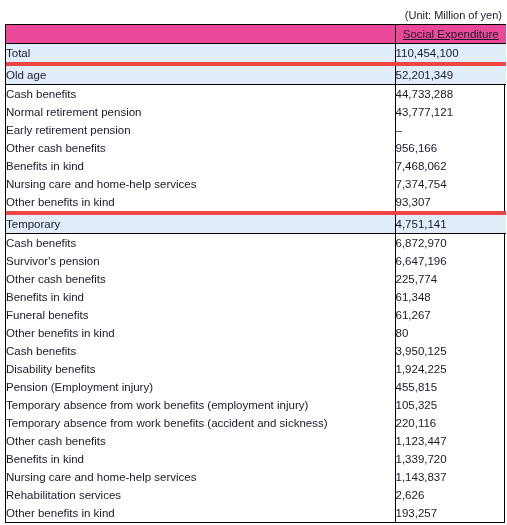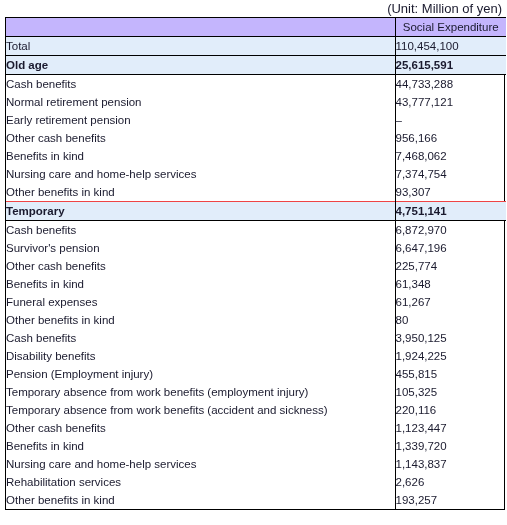--- a/index.html
+++ b/index.html
@@ -17,25 +17,26 @@
 
   .page {
     position: relative;
     width: 507px;
     height: 525px;
     box-sizing: border-box;
   }
 
   .unit-line {
     text-align: right;
-    font-size: 13px;
+    font-size: 11px;
     line-height: 17px;
     padding-right: 5px;
     color: #1a1a2e;
     white-space: nowrap;
+    margin-top: 7px;
   }
 
   .table-wrap {
     margin-left: 5px;
     margin-right: 2px;
     border: 1px solid #000000;
     border-top: none;
     box-sizing: border-box;
   }
 
@@ -67,22 +68,23 @@
     line-height: 18px;
   }
   td.value {
     padding-right: 4px;
     white-space: nowrap;
     line-height: 18px;
   }
 
   
   tr.header-row {
-    background: #c4b5fd;
+    background: #ec4899;
     height: 19px;
+    text-decoration: underline;
   }
   tr.header-row td.label {
     border-top: 1px solid #000000;
     border-bottom: 1px solid #000000;
   }
   tr.header-row td.value {
     border-top: 1px solid #000000;
     border-bottom: 1px solid #000000;
     text-align: center;
     padding-right: 0;
@@ -95,23 +97,22 @@
   }
   tr.level-total td {
     border-bottom: 1px solid #000000;
   }
 
   
   tr.level-section {
     background: #e1edfa;
   }
   tr.level-section td {
-    border-top: 1px solid #ef4444;
-    border-bottom: 1px solid #000000;
-    font-weight: bold;
+    border-top: 4px solid #ef4444;
+    border-bottom: 1px solid #000000;
   }
 
   
   .ind-0 { padding-left: 3px; }
   .ind-1 { padding-left: 20px; }
   .ind-2 { padding-left: 33px; }
 
   tr.last-row td { border-bottom: none; }
 </style>
 </head>
@@ -133,21 +134,21 @@
           <td class="value">Social Expenditure</td>
         </tr>
       </thead>
       <tbody id="table-body">
           <tr class="row level-total">
             <td class="label ind-0">Total</td>
             <td class="value">110,454,100</td>
           </tr>
           <tr class="row level-section">
             <td class="label ind-0">Old age</td>
-            <td class="value">25,615,591</td>
+            <td class="value">52,201,349</td>
           </tr>
           <tr class="row level-plain">
             <td class="label ind-1">Cash benefits</td>
             <td class="value">44,733,288</td>
           </tr>
           <tr class="row level-plain">
             <td class="label ind-2">Normal retirement pension</td>
             <td class="value">43,777,121</td>
           </tr>
           <tr class="row level-plain">
@@ -184,21 +185,21 @@
           </tr>
           <tr class="row level-plain">
             <td class="label ind-2">Other cash benefits</td>
             <td class="value">225,774</td>
           </tr>
           <tr class="row level-plain">
             <td class="label ind-1">Benefits in kind</td>
             <td class="value">61,348</td>
           </tr>
           <tr class="row level-plain">
-            <td class="label ind-2">Funeral expenses</td>
+            <td class="label ind-2">Funeral benefits</td>
             <td class="value">61,267</td>
           </tr>
           <tr class="row level-plain">
             <td class="label ind-2">Other benefits in kind</td>
             <td class="value">80</td>
           </tr>
           <tr class="row level-plain">
             <td class="label ind-1">Cash benefits</td>
             <td class="value">3,950,125</td>
           </tr>

